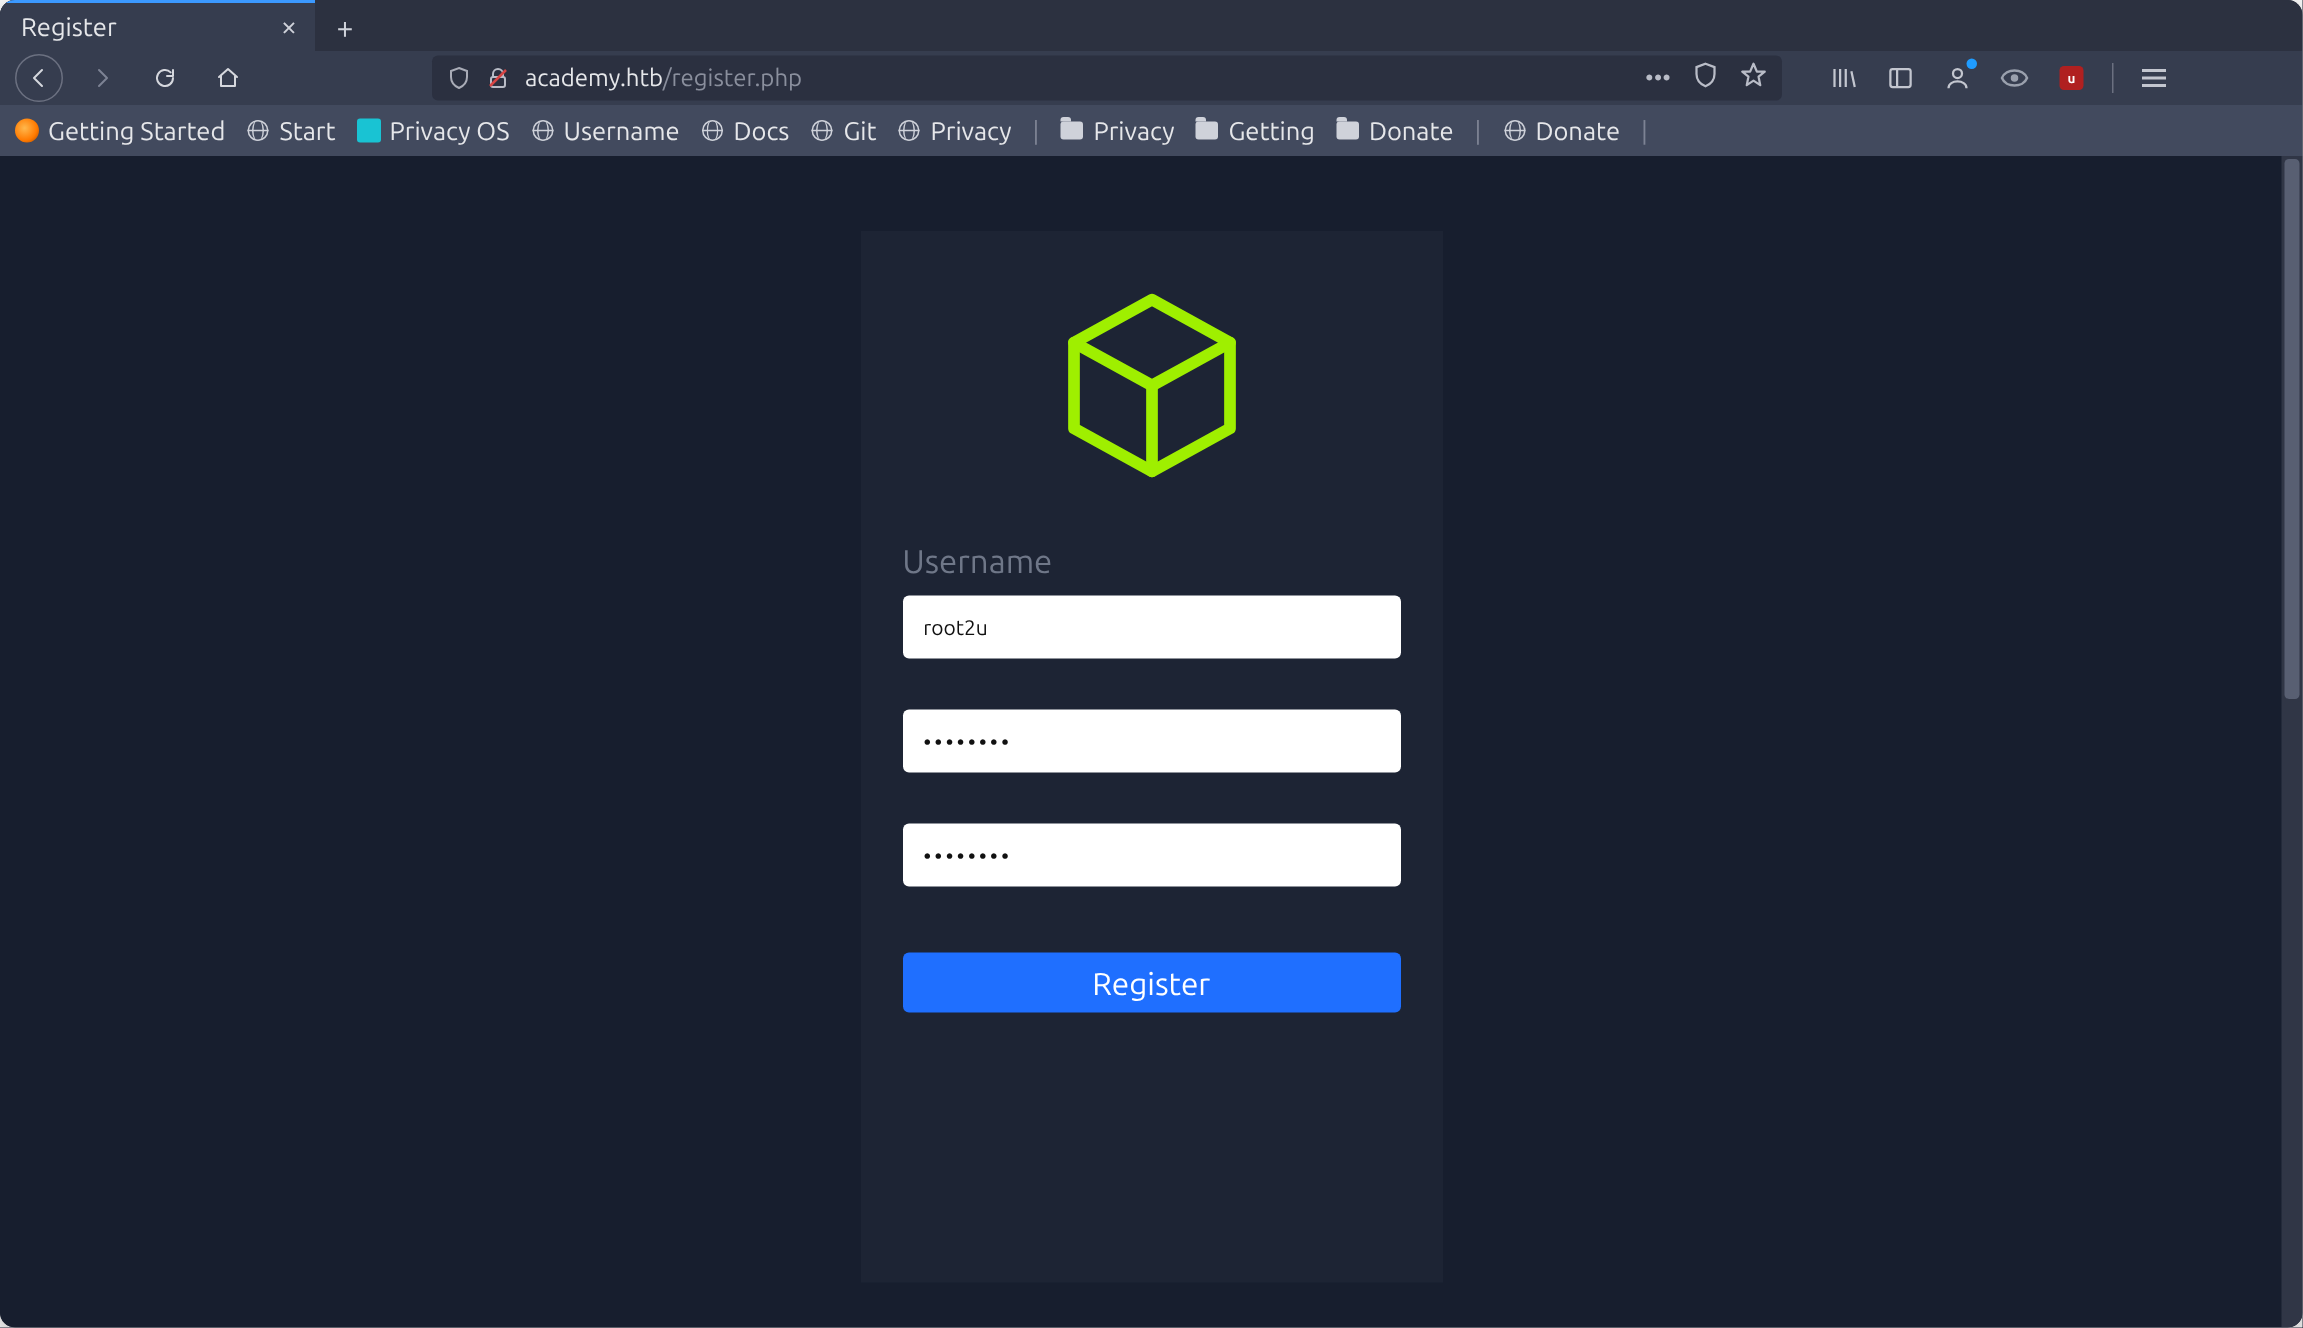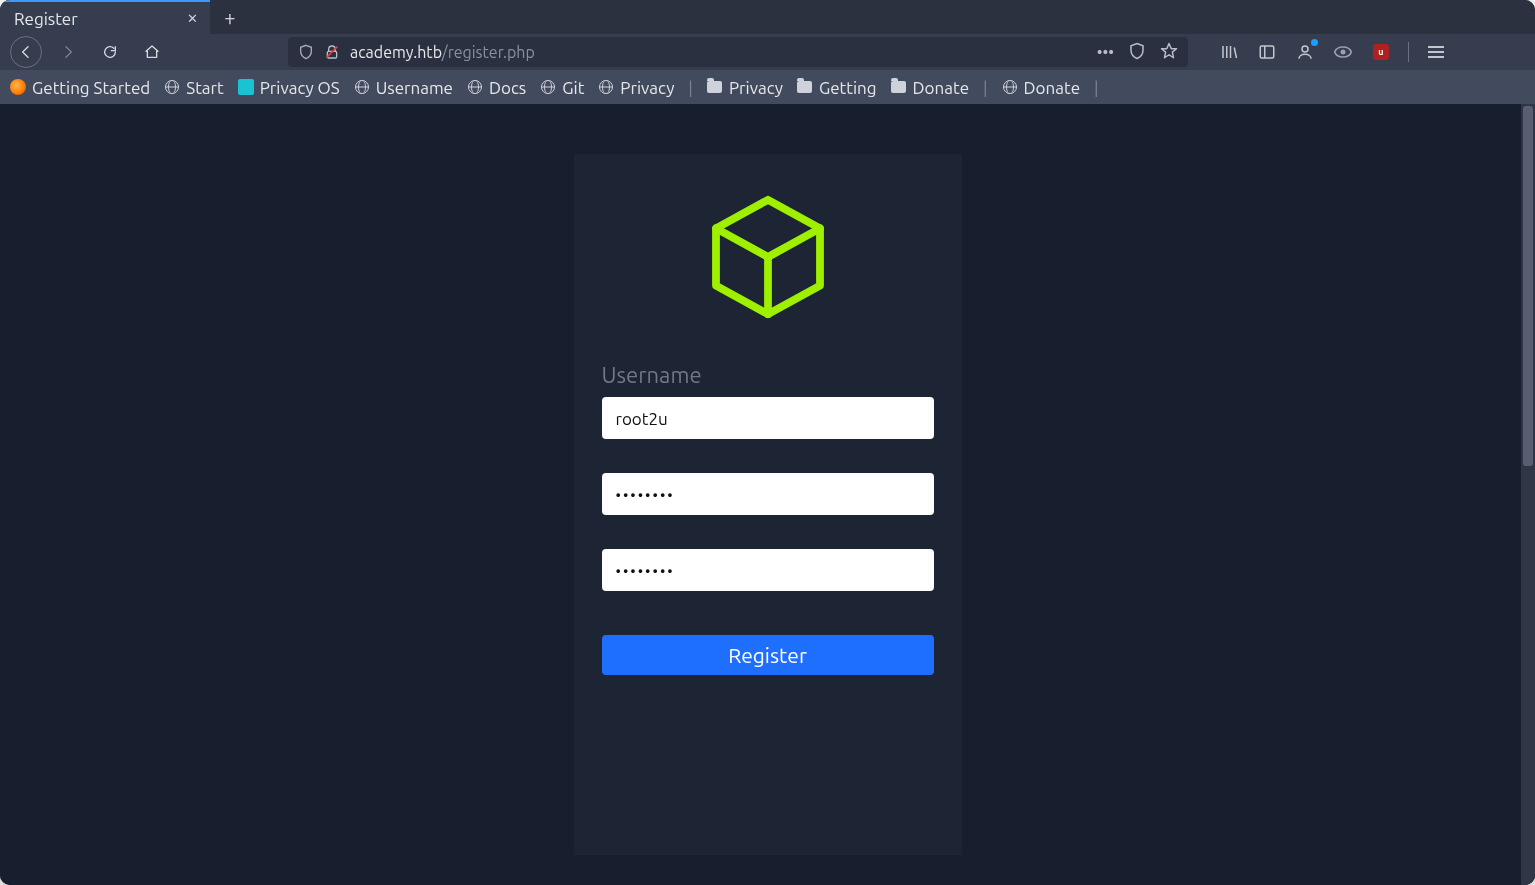--- a/index.html
+++ b/index.html
@@ -150,21 +150,21 @@
     margin-bottom: 30px;
     background:#1d2434;
     padding: 38px 28px 30px 28px;
     display:flex; flex-direction:column;
   }
   .cube-wrap { display:flex; justify-content:center; margin-bottom:40px; }
   .cube-svg { width:130px; height:130px; }
   .label { color:#6f7788; font-size:22px; margin-bottom:10px; }
   .field {
     height:42px; background:#fff; border-radius:4px;
-    border:none; padding:0 14px; font-size:17px; color:#111;
+    border:none; padding:0 14px; font-size:14px; color:#111;
     margin-bottom:34px; outline:none; width:100%;
     letter-spacing: 0;
   }
   .field.password { letter-spacing: 2px; font-size:15px; }
   .register-btn {
     height:40px; background:#1f6fff; color:#fff;
     border:none; border-radius:4px; font-size:21px;
     cursor:pointer;
     margin-top:10px;
   }

